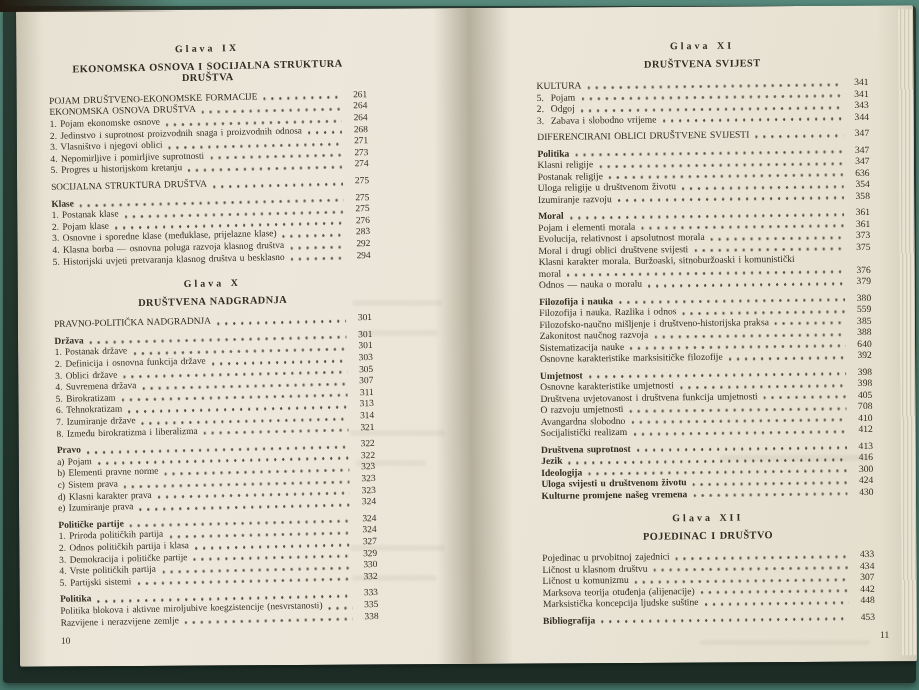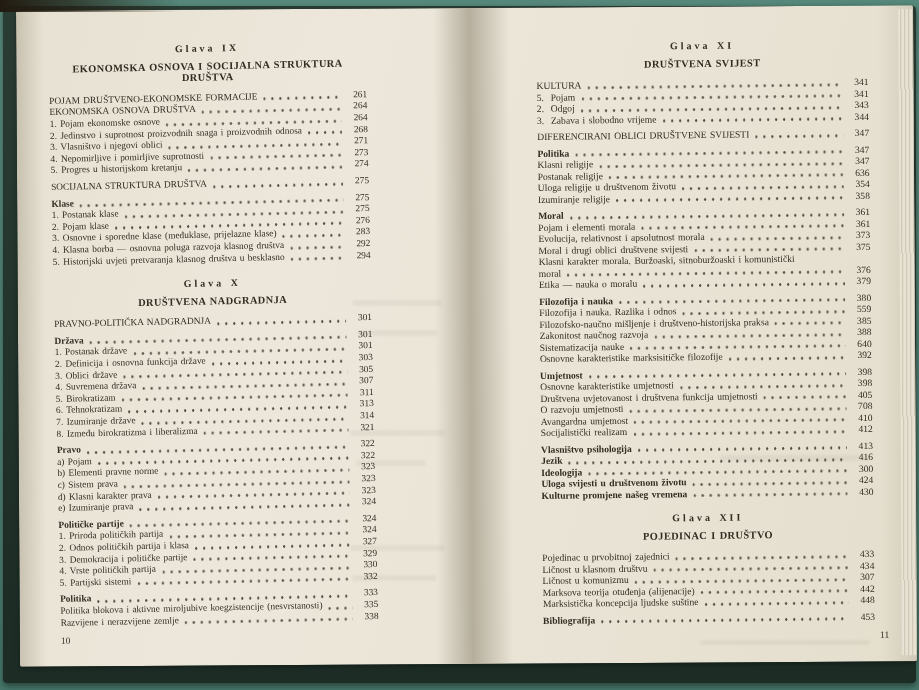--- a/index.html
+++ b/index.html
@@ -338,21 +338,21 @@
           <div class="t">Postanak religije</div>
           <div class="dots"></div>
           <div class="pg">636</div>
         </div>
         <div class="row">
           <div class="t">Uloga religije u društvenom životu</div>
           <div class="dots"></div>
           <div class="pg">354</div>
         </div>
         <div class="row">
-          <div class="t">Izumiranje religije</div>
+          <div class="t">Izumiranje razvoju</div>
           <div class="dots"></div>
           <div class="pg">358</div>
         </div>
       </div>
       <div class="block">
         <div class="row bold">
           <div class="t">Moral</div>
           <div class="dots"></div>
           <div class="pg">361</div>
         </div>
@@ -373,21 +373,21 @@
         </div>
         <div class="row nodots">
           <div class="t">Klasni karakter morala. Buržoaski, sitnoburžoaski i komunistički</div>
         </div>
         <div class="row">
           <div class="t">moral</div>
           <div class="dots"></div>
           <div class="pg">376</div>
         </div>
         <div class="row">
-          <div class="t">Etika — nauka o moralu</div>
+          <div class="t">Odnos — nauka o moralu</div>
           <div class="dots"></div>
           <div class="pg">379</div>
         </div>
       </div>
       <div class="block">
         <div class="row bold">
           <div class="t">Filozofija i nauka</div>
           <div class="dots"></div>
           <div class="pg">380</div>
         </div>
@@ -432,33 +432,33 @@
           <div class="t">Društvena uvjetovanost i društvena funkcija umjetnosti</div>
           <div class="dots"></div>
           <div class="pg">405</div>
         </div>
         <div class="row">
           <div class="t">O razvoju umjetnosti</div>
           <div class="dots"></div>
           <div class="pg">708</div>
         </div>
         <div class="row">
-          <div class="t">Avangardna umjetnost</div>
+          <div class="t">Avangardna slobodno</div>
           <div class="dots"></div>
           <div class="pg">410</div>
         </div>
         <div class="row">
           <div class="t">Socijalistički realizam</div>
           <div class="dots"></div>
           <div class="pg">412</div>
         </div>
       </div>
       <div class="block">
         <div class="row bold">
-          <div class="t">Vlasništvo psihologija</div>
+          <div class="t">Društvena suprotnost</div>
           <div class="dots"></div>
           <div class="pg">413</div>
         </div>
         <div class="row bold">
           <div class="t">Jezik</div>
           <div class="dots"></div>
           <div class="pg">416</div>
         </div>
         <div class="row bold">
           <div class="t">Ideologija</div>

